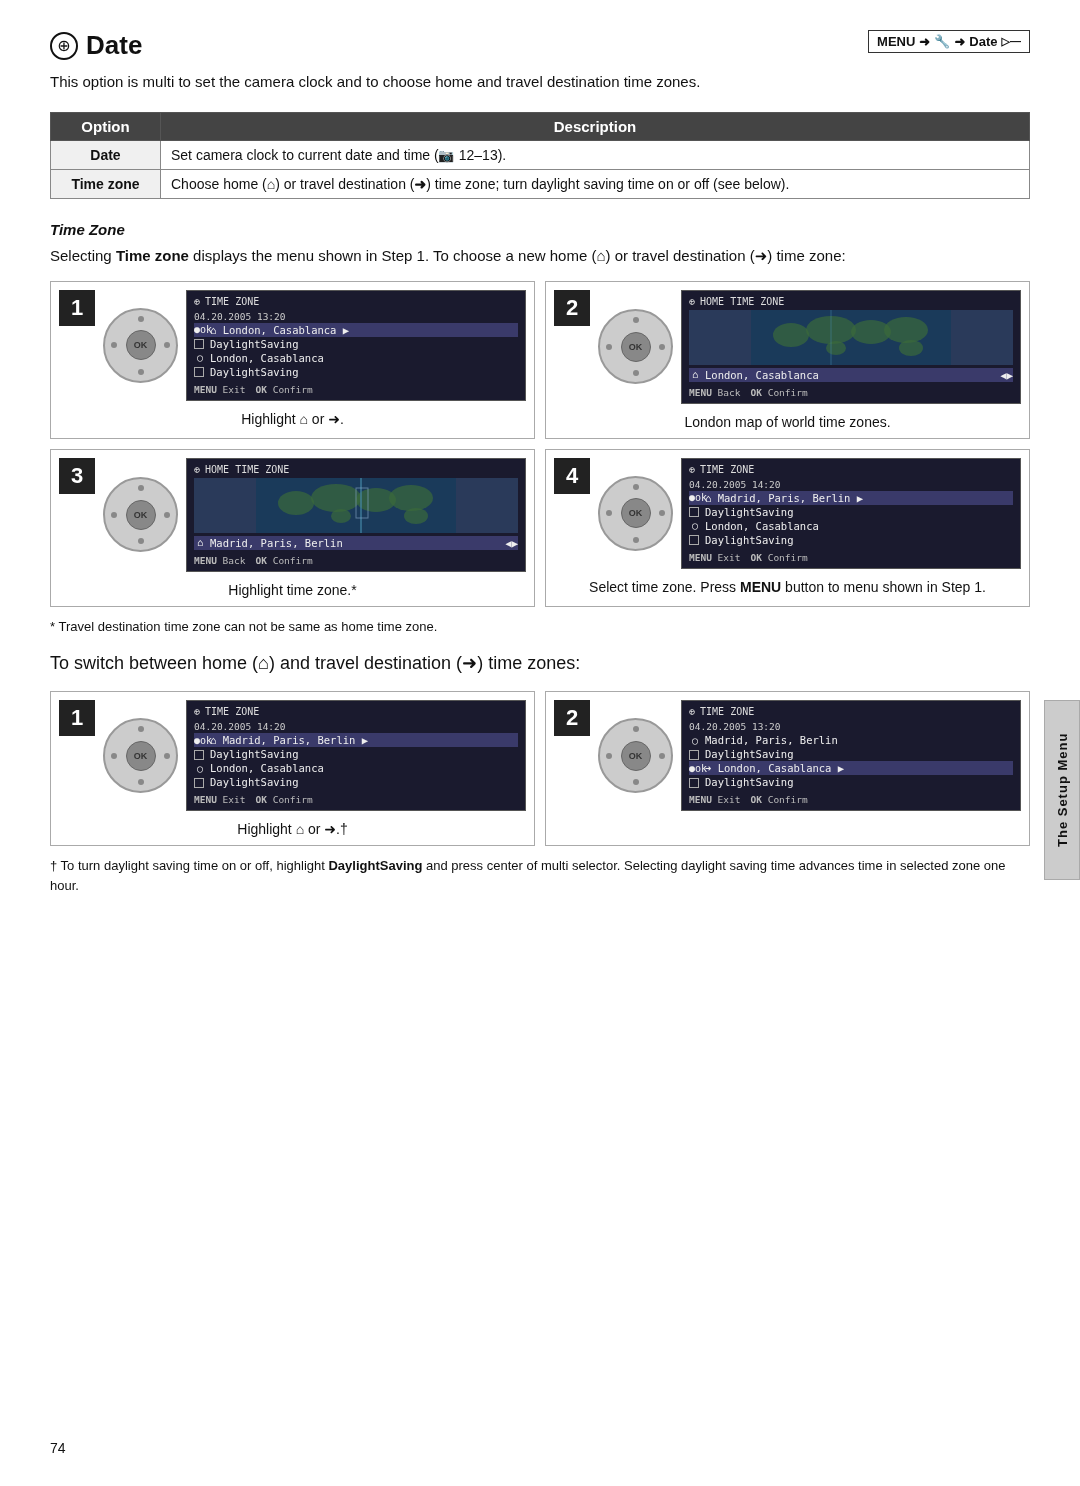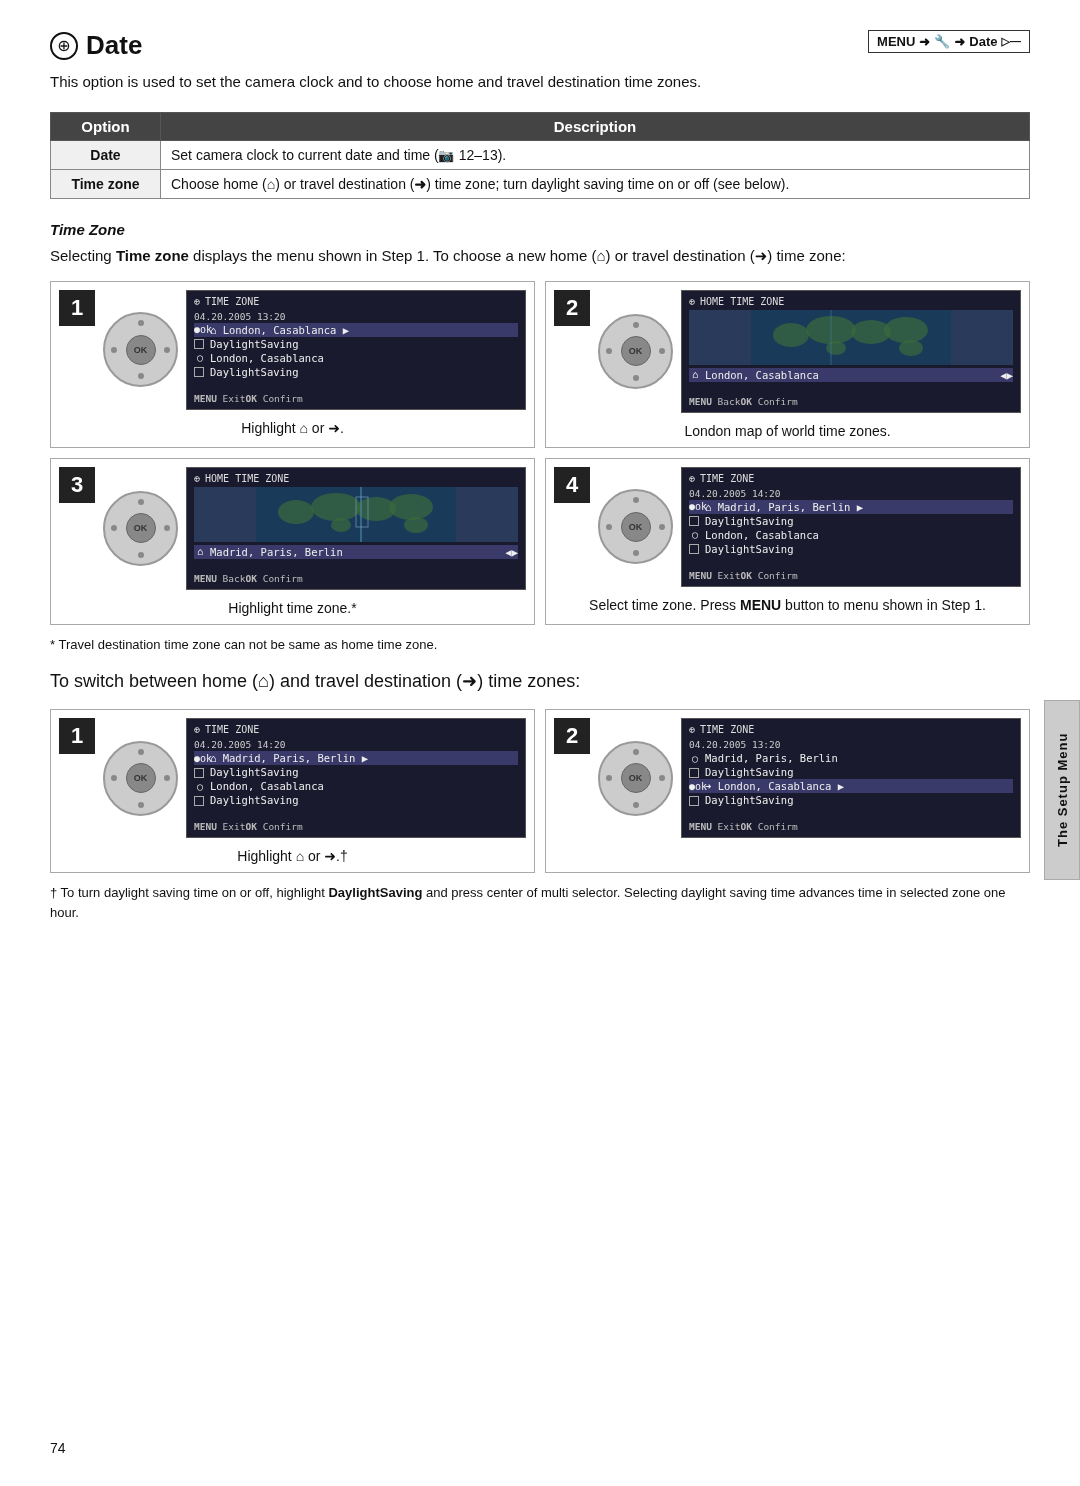--- a/index.html
+++ b/index.html
@@ -166,21 +166,22 @@
     .camera-screen .screen-row.selected {
       background: #3a3a6a;
     }
     .camera-screen .row-icon {
       width: 12px;
       text-align: center;
       font-size: 10px;
     }
     .camera-screen .screen-footer {
       display: flex;
-      margin-top: 14px;
+      gap: 10px;
+      margin-top: 5px;
       font-size: 9.5px;
       color: #bbb;
     }
     .camera-screen .map-placeholder {
       background: #2a3a5a;
       height: 55px;
       display: flex;
       align-items: center;
       justify-content: center;
       margin: 3px 0;
@@ -291,21 +292,21 @@
   <div class="breadcrumb-bar">
     <span style="font-weight:bold;">MENU</span>
     <span>➜</span>
     <span>🔧</span>
     <span>➜</span>
     <span>Date</span>
     <span style="font-size:11px;">▷—</span>
   </div>
 </div>
 
-<p class="intro-text">This option is used to set the camera clock and to choose home and travel destination time zones.</p>
+<p class="intro-text">This option is multi to set the camera clock and to choose home and travel destination time zones.</p>
 
 <table class="options-table">
   <thead>
     <tr>
       <th>Option</th>
       <th>Description</th>
     </tr>
   </thead>
   <tbody>
     <tr>

